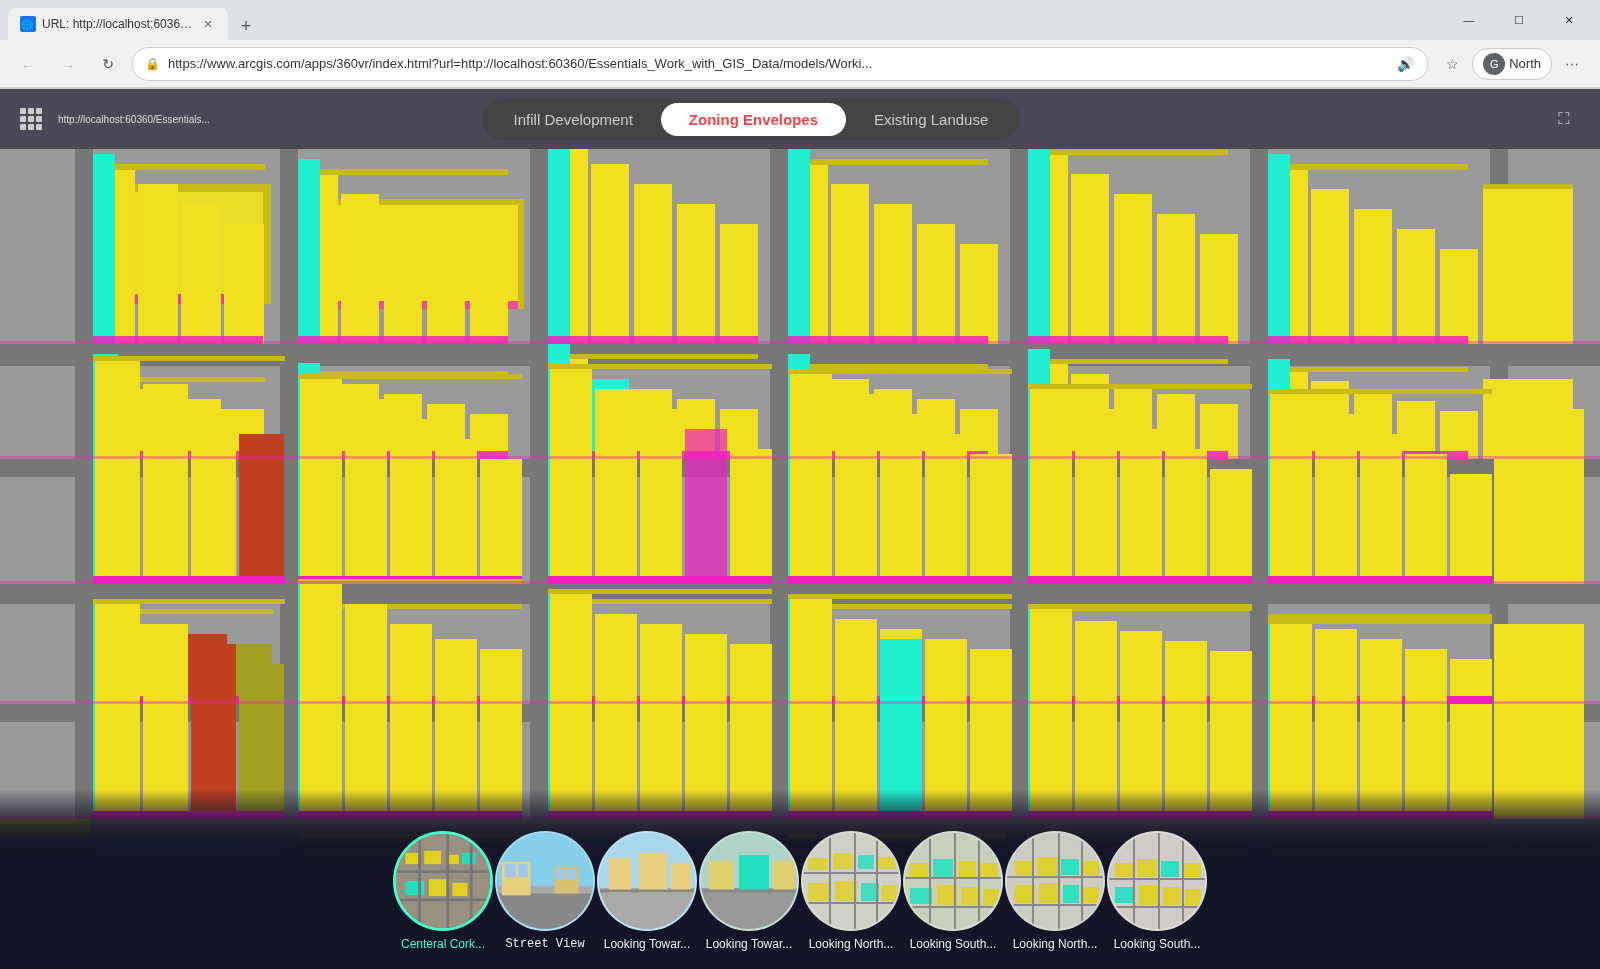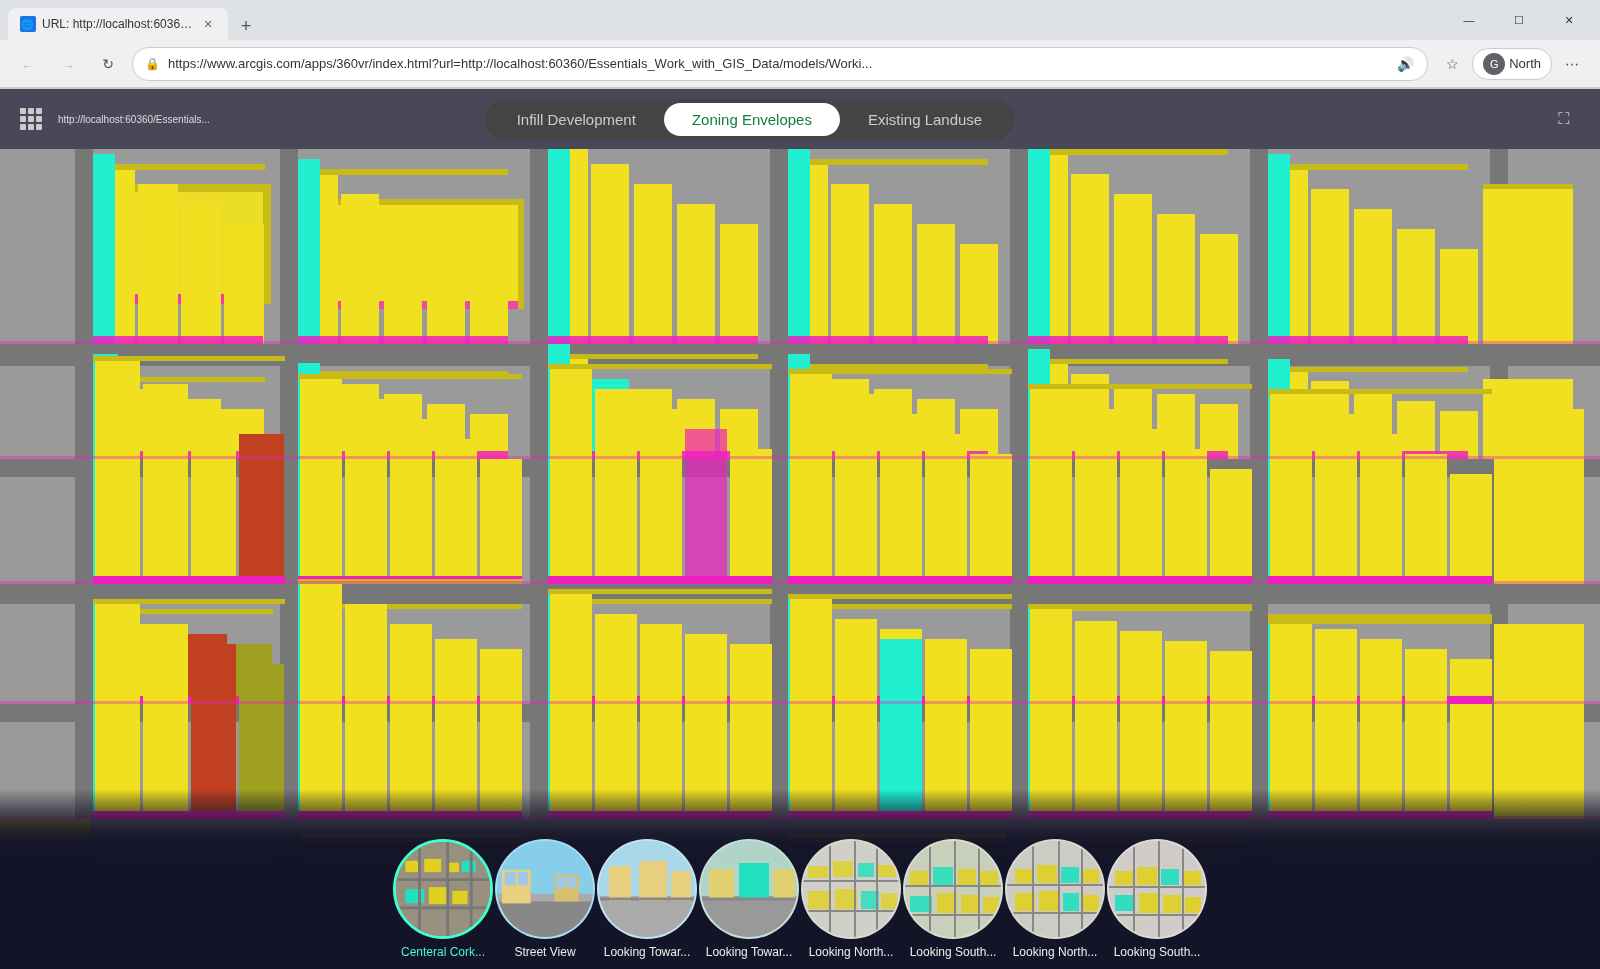--- a/index.html
+++ b/index.html
@@ -156,22 +156,22 @@
     .nav-tab {
       padding: 8px 28px;
       border-radius: 20px;
       font-size: 15px;
       color: #ccc;
       cursor: pointer;
       transition: all 0.2s;
     }
     .nav-tab.active {
       background: #fff;
-      color: #15803d;
-      font-weight: 400;
+      color: #ef4444;
+      font-weight: 700;
     }
     .fullscreen-btn {
       margin-left: auto;
       width: 32px; height: 32px;
       display: flex; align-items: center; justify-content: center;
       color: #ccc; font-size: 16px; cursor: pointer;
     }
 
     
     .map-container {
@@ -665,21 +665,21 @@
     <rect x="0" y="432" width="1600" height="3" fill="#f020c0" opacity="0.4"></rect>
     <rect x="0" y="552" width="1600" height="3" fill="#f020c0" opacity="0.4"></rect>
     <rect x="0" y="667" width="1600" height="3" fill="#f020c0" opacity="0.4"></rect>
   </svg>
 
   <div class="thumbnails-panel">
   </div>
 
 </div>
 
-<div style="position:absolute; bottom:0; left:0; right:0; height:180px; background: linear-gradient(to top, rgba(20,20,40,0.97) 70%, rgba(20,20,40,0.0)); display:flex; align-items:flex-end; padding: 0 40px 10px; gap:2px; justify-content:center; z-index:20;">
+<div style="position:absolute; bottom:0; left:0; right:0; height:180px; background: linear-gradient(to top, rgba(20,20,40,0.97) 70%, rgba(20,20,40,0.0)); display:flex; align-items:flex-end; padding: 0 40px 18px; gap:2px; justify-content:center; z-index:20;">
 
   <div style="display:flex;flex-direction:column;align-items:center;gap:6px;cursor:pointer;">
     <div style="width:100px;height:100px;border-radius:50%;overflow:hidden;border:3px solid #40ffcc;background:#8a7a5a;display:flex;align-items:center;justify-content:center;position:relative;">
       <svg width="100" height="100" viewBox="0 0 100 100">
         <rect width="100" height="100" fill="#9a9080"></rect>
         <rect x="10" y="20" width="15" height="12" fill="#e0d020"></rect>
         <rect x="30" y="18" width="18" height="14" fill="#e0d020"></rect>
         <rect x="55" y="22" width="12" height="10" fill="#e0d020"></rect>
         <rect x="70" y="20" width="15" height="12" fill="#20e0c0"></rect>
         <rect x="10" y="50" width="20" height="15" fill="#20e0c0"></rect>
@@ -688,21 +688,21 @@
         <line x1="0" y1="40" x2="100" y2="40" stroke="#777" stroke-width="3"></line>
         <line x1="0" y1="70" x2="100" y2="70" stroke="#777" stroke-width="3"></line>
         <line x1="25" y1="0" x2="25" y2="100" stroke="#777" stroke-width="3"></line>
         <line x1="55" y1="0" x2="55" y2="100" stroke="#777" stroke-width="3"></line>
         <line x1="80" y1="0" x2="80" y2="100" stroke="#777" stroke-width="3"></line>
       </svg>
     </div>
     <span style="color:#40ffcc;font-size:12px;text-align:center;">Centeral Cork...</span>
   </div>
 
-  <div style="display:flex;flex-direction:column;align-items:center;gap:6px;cursor:pointer;">
+  <div style="display:flex;flex-direction:column;align-items:center;gap:6px;cursor:pointer;font-family:Liberation Mono, monospace;">
     <div style="width:100px;height:100px;border-radius:50%;overflow:hidden;border:2px solid rgba(255,255,255,0.3);background:#87ceeb;display:flex;align-items:center;justify-content:center;">
       <svg width="100" height="100" viewBox="0 0 100 100">
         <rect width="100" height="100" fill="#87ceeb"></rect>
         <rect x="0" y="60" width="100" height="40" fill="#888"></rect>
         <rect x="0" y="55" width="100" height="8" fill="#aaa"></rect>
         <rect x="5" y="30" width="30" height="35" fill="#e8d080"></rect>
         <rect x="8" y="32" width="12" height="14" fill="#a0c8e8"></rect>
         <rect x="22" y="32" width="10" height="14" fill="#a0c8e8"></rect>
         <rect x="60" y="35" width="25" height="28" fill="#d8c070"></rect>
         <rect x="62" y="37" width="9" height="12" fill="#a0c8e8"></rect>

